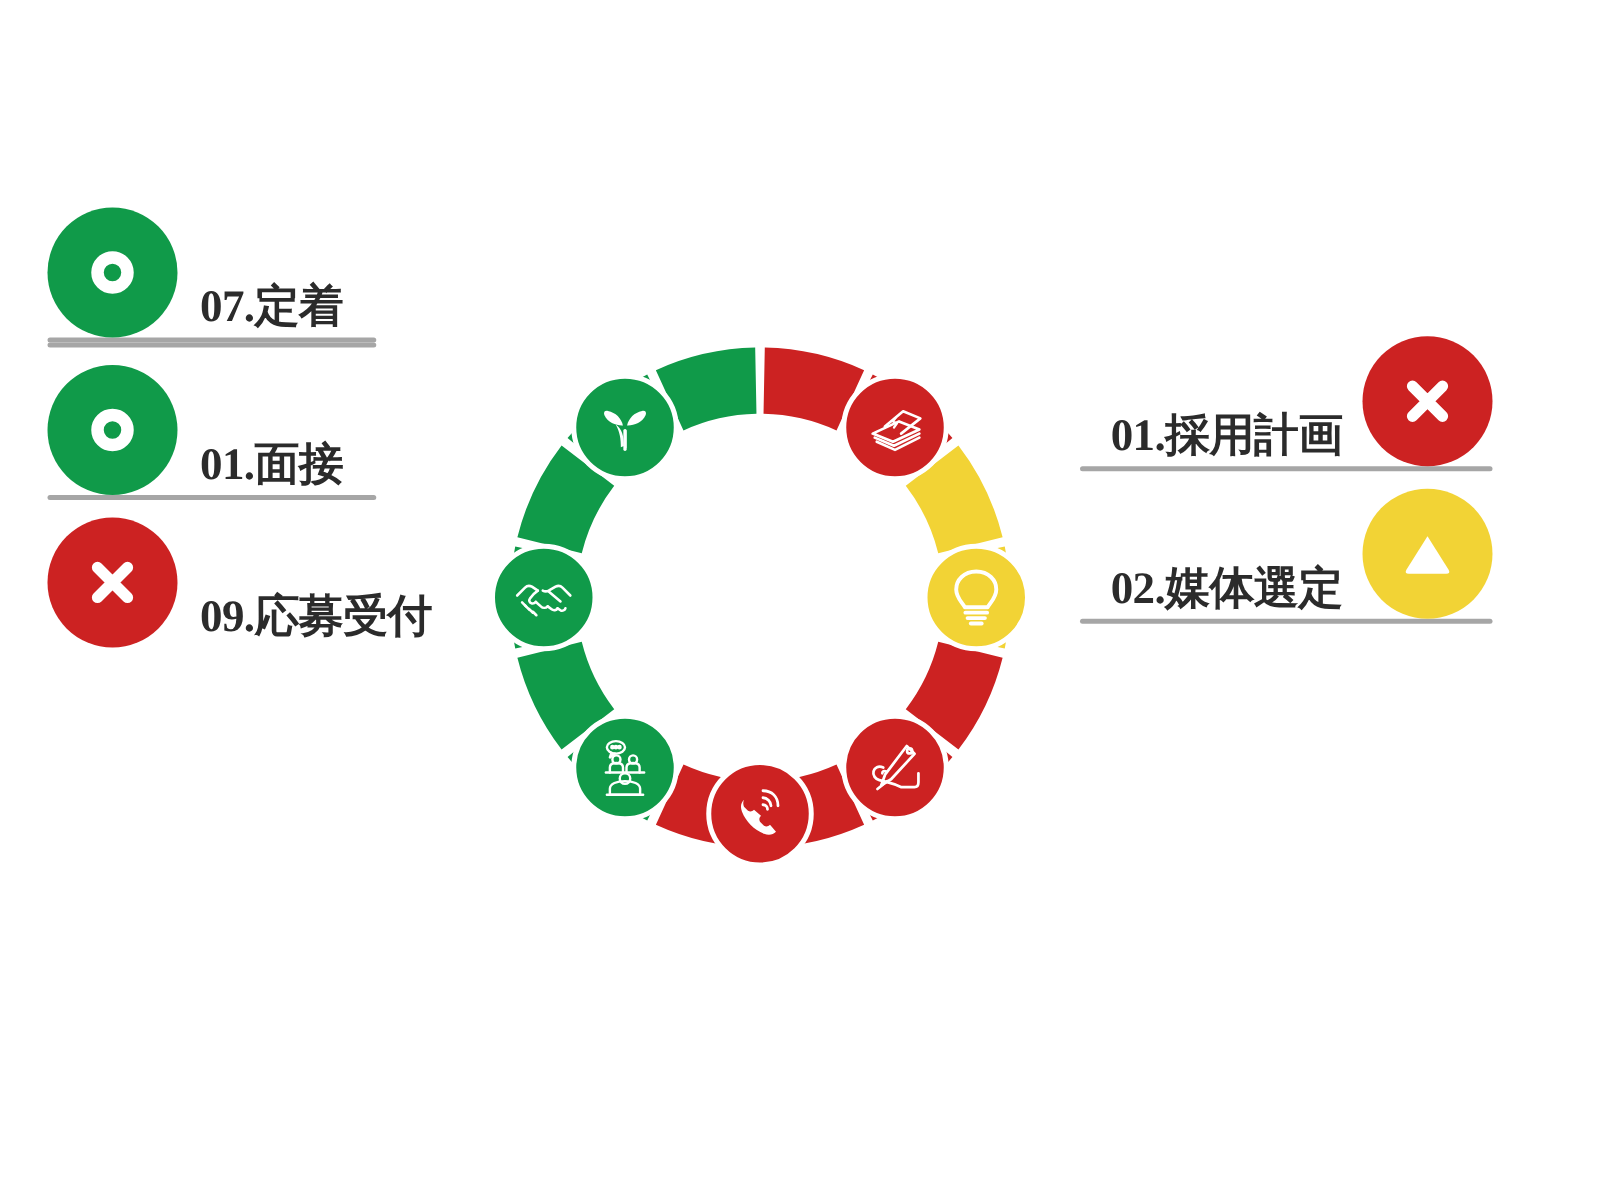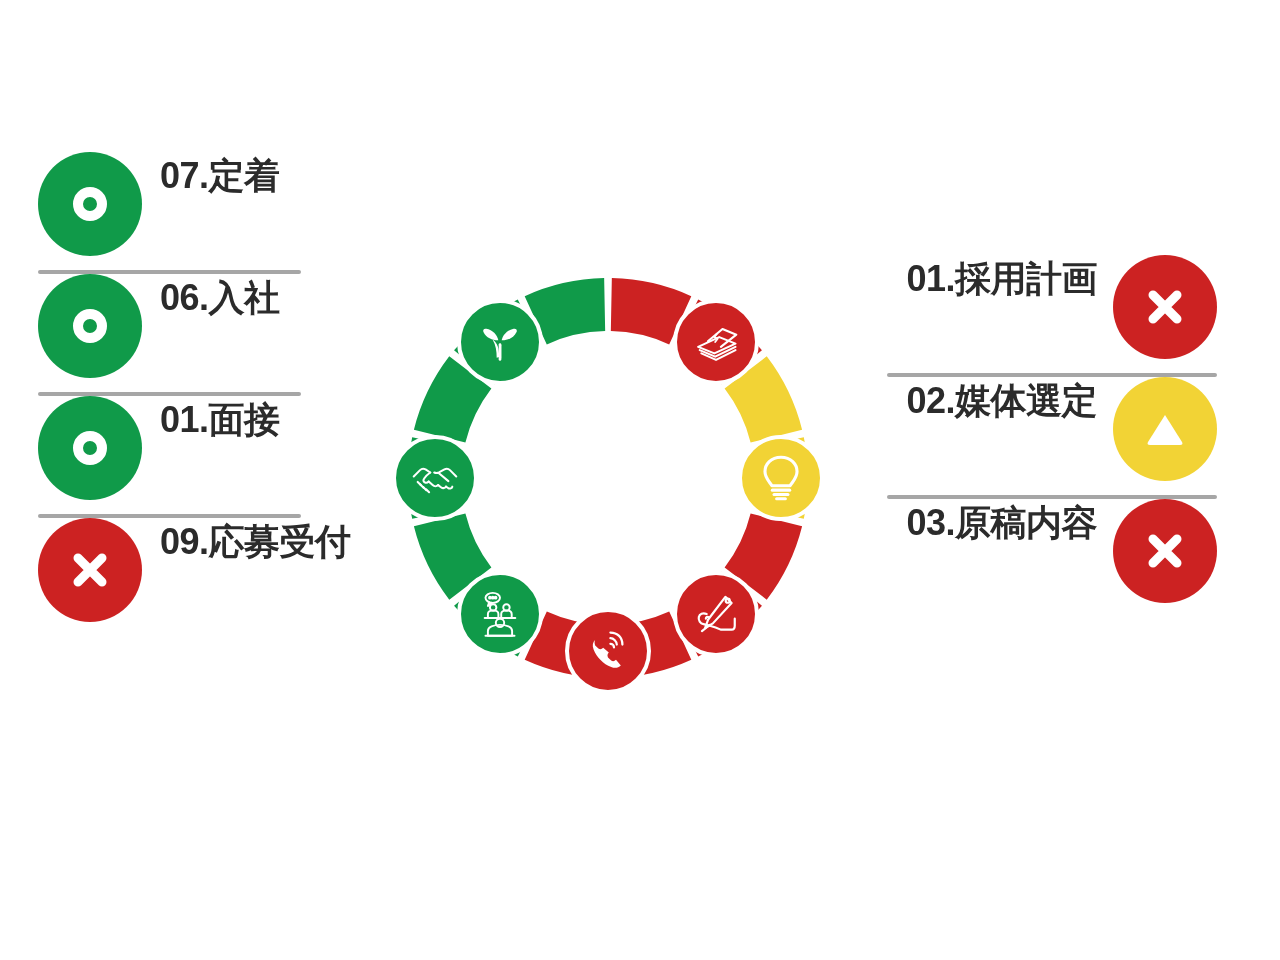--- a/index.html
+++ b/index.html
@@ -19,26 +19,27 @@
     overflow: hidden;
   }
 
   
   .side-list {
     position: absolute;
     display: flex;
     flex-direction: column;
   }
   #left-list  { left: 38px;  top: 152px;  width: 330px; }
-  #right-list { left: 887px; top: 255px;  width: 330px; }
+  #right-list { left: 864px; top: 255px;  width: 330px; }
 
   .list-item {
     display: flex;
-    align-items: flex-start;
+    align-items: flex-end;
     height: 118px;
+    font-family: Liberation Serif, serif;
   }
   #left-list .list-item  { justify-content: flex-start; }
   #right-list .list-item { justify-content: flex-end; }
 
   .badge {
     position: relative;
     width: 104px;
     height: 104px;
     border-radius: 50%;
     flex: 0 0 auto;
@@ -109,26 +110,20 @@
 
     <div class="list-item">
       <div class="badge" style="background: rgb(16, 154, 73);">
         <span class="glyph-ring"></span>
       </div>
       <span class="item-label">07.定着</span>
     </div>
 
     <div class="divider"></div>
 
-    <div class="list-item">
-      <div class="badge" style="background: rgb(16, 154, 73);">
-        <span class="glyph-ring"></span>
-      </div>
-      <span class="item-label">06.入社</span>
-    </div>
 
     <div class="divider"></div>
 
     <div class="list-item">
       <div class="badge" style="background: rgb(16, 154, 73);">
         <span class="glyph-ring"></span>
       </div>
       <span class="item-label">01.面接</span>
     </div>
 
@@ -162,28 +157,20 @@
       <span class="item-label">02.媒体選定</span>
       <div class="badge" style="background: rgb(242, 211, 53);">
         <svg class="glyph-tri" width="48" height="44" viewBox="0 0 48 44">
           <path d="M24 8 L41 35 Q42.5 38 39 38 L9 38 Q5.5 38 7 35 Z" fill="#ffffff"></path>
         </svg>
       </div>
     </div>
 
     <div class="divider"></div>
 
-    <div class="list-item">
-      <span class="item-label">03.原稿内容</span>
-      <div class="badge" style="background: rgb(204, 34, 34);">
-        <svg class="glyph-x" width="46" height="46" viewBox="0 0 46 46">
-          <path d="M11 11 L35 35 M35 11 L11 35" stroke="#ffffff" stroke-width="9" stroke-linecap="round" fill="none"></path>
-        </svg>
-      </div>
-    </div>
 
   </div>
 
   <div id="donut-wrap">
     <svg id="donut-svg" viewBox="0 0 400 400">
       <g id="seg-group">
           <path d="M203.83948847993793 0.036857575671149334 A200 200 0 0 1 283.30058962481957 18.17312693620505 L261.20043319374497 66.4129095857833 A146.9387755102041 146.9387755102041 0 0 0 202.82084867913807 53.08830352498288 Z" fill="#cc2222"></path>
           <path d="M290.2191254173752 21.50487567184385 A200 200 0 0 1 353.94232480088976 72.32165165973771 L313.10048352718434 106.1954991785828 A146.9387755102041 146.9387755102041 0 0 0 266.2834390821532 68.86072498339547 Z" fill="#cc2222"></path>
           <path d="M358.7301485002641 78.32526984996386 A200 200 0 0 1 394.09456071598845 151.75788665007028 L342.6000854239915 164.55681468168427 A146.9387755102041 146.9387755102041 0 0 0 316.6180682859083 110.60632070609589 Z" fill="#f2d335"></path>
           <path d="M395.8034058377526 159.24431006182883 A200 200 0 0 1 395.80482836041875 240.74885508510576 L343.85660859132804 229.937934348241 A146.9387755102041 146.9387755102041 0 0 0 343.85556347263457 170.0570441270579 Z" fill="#f2d335"></path>

